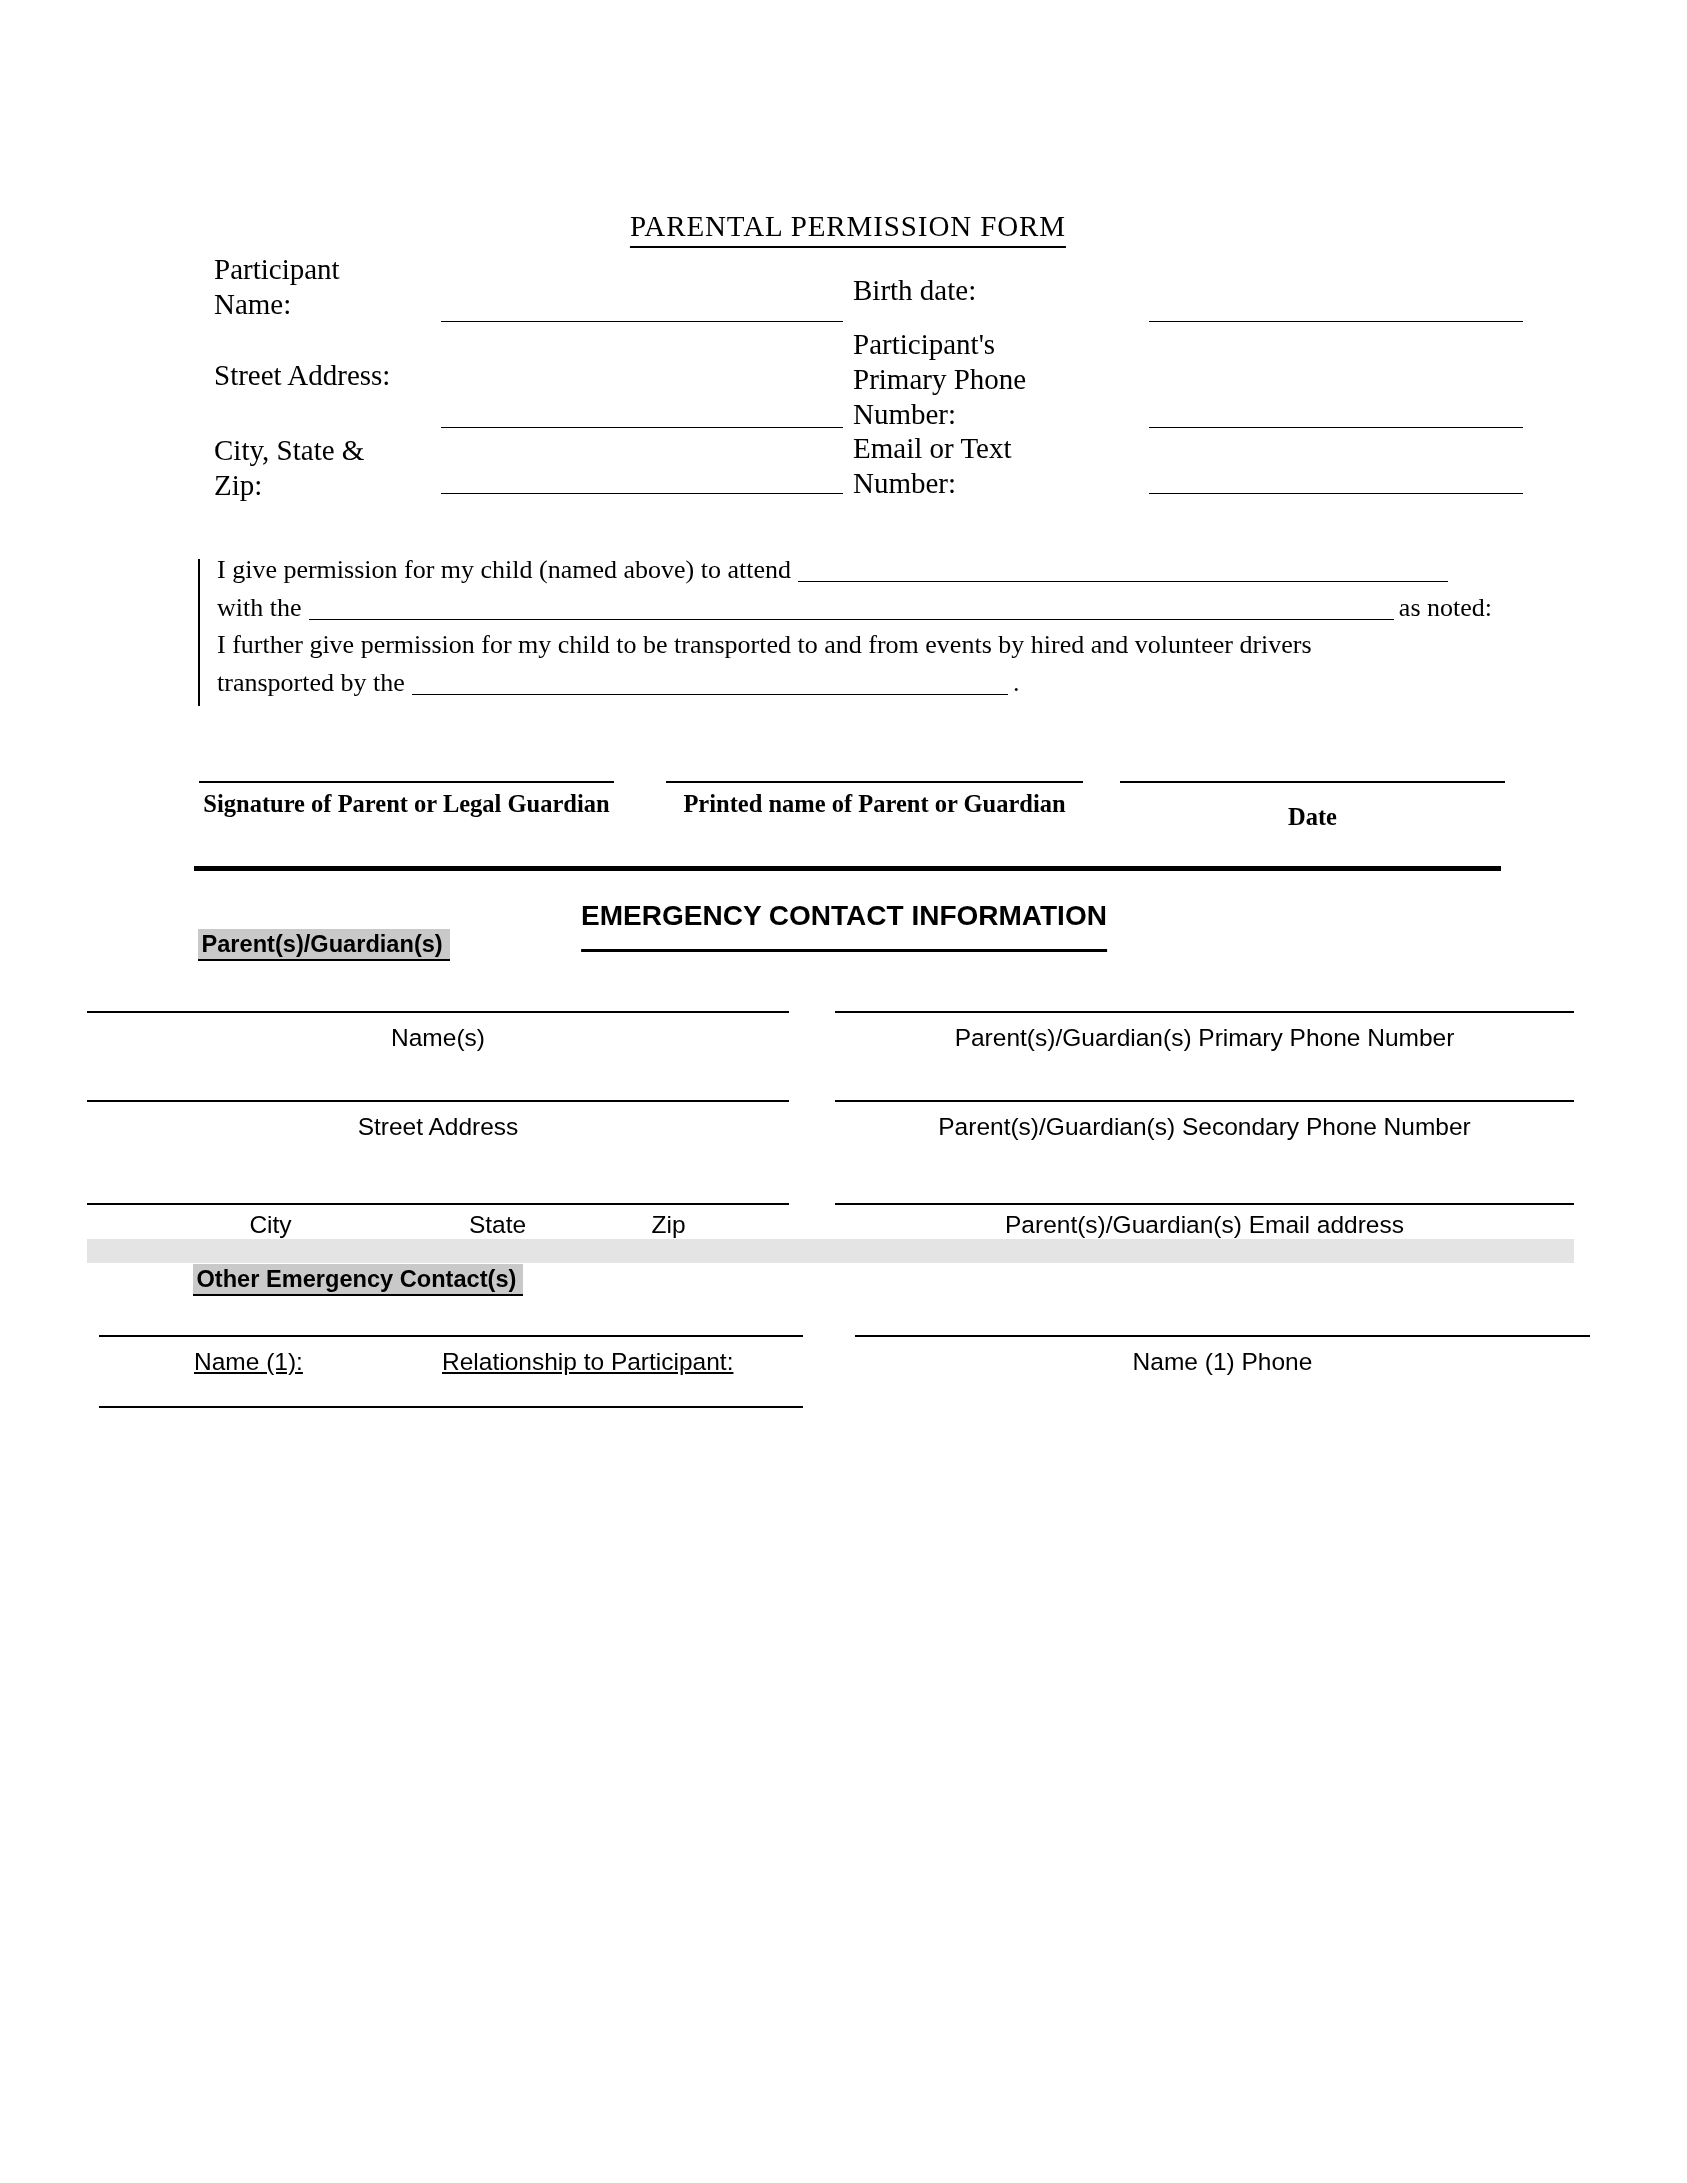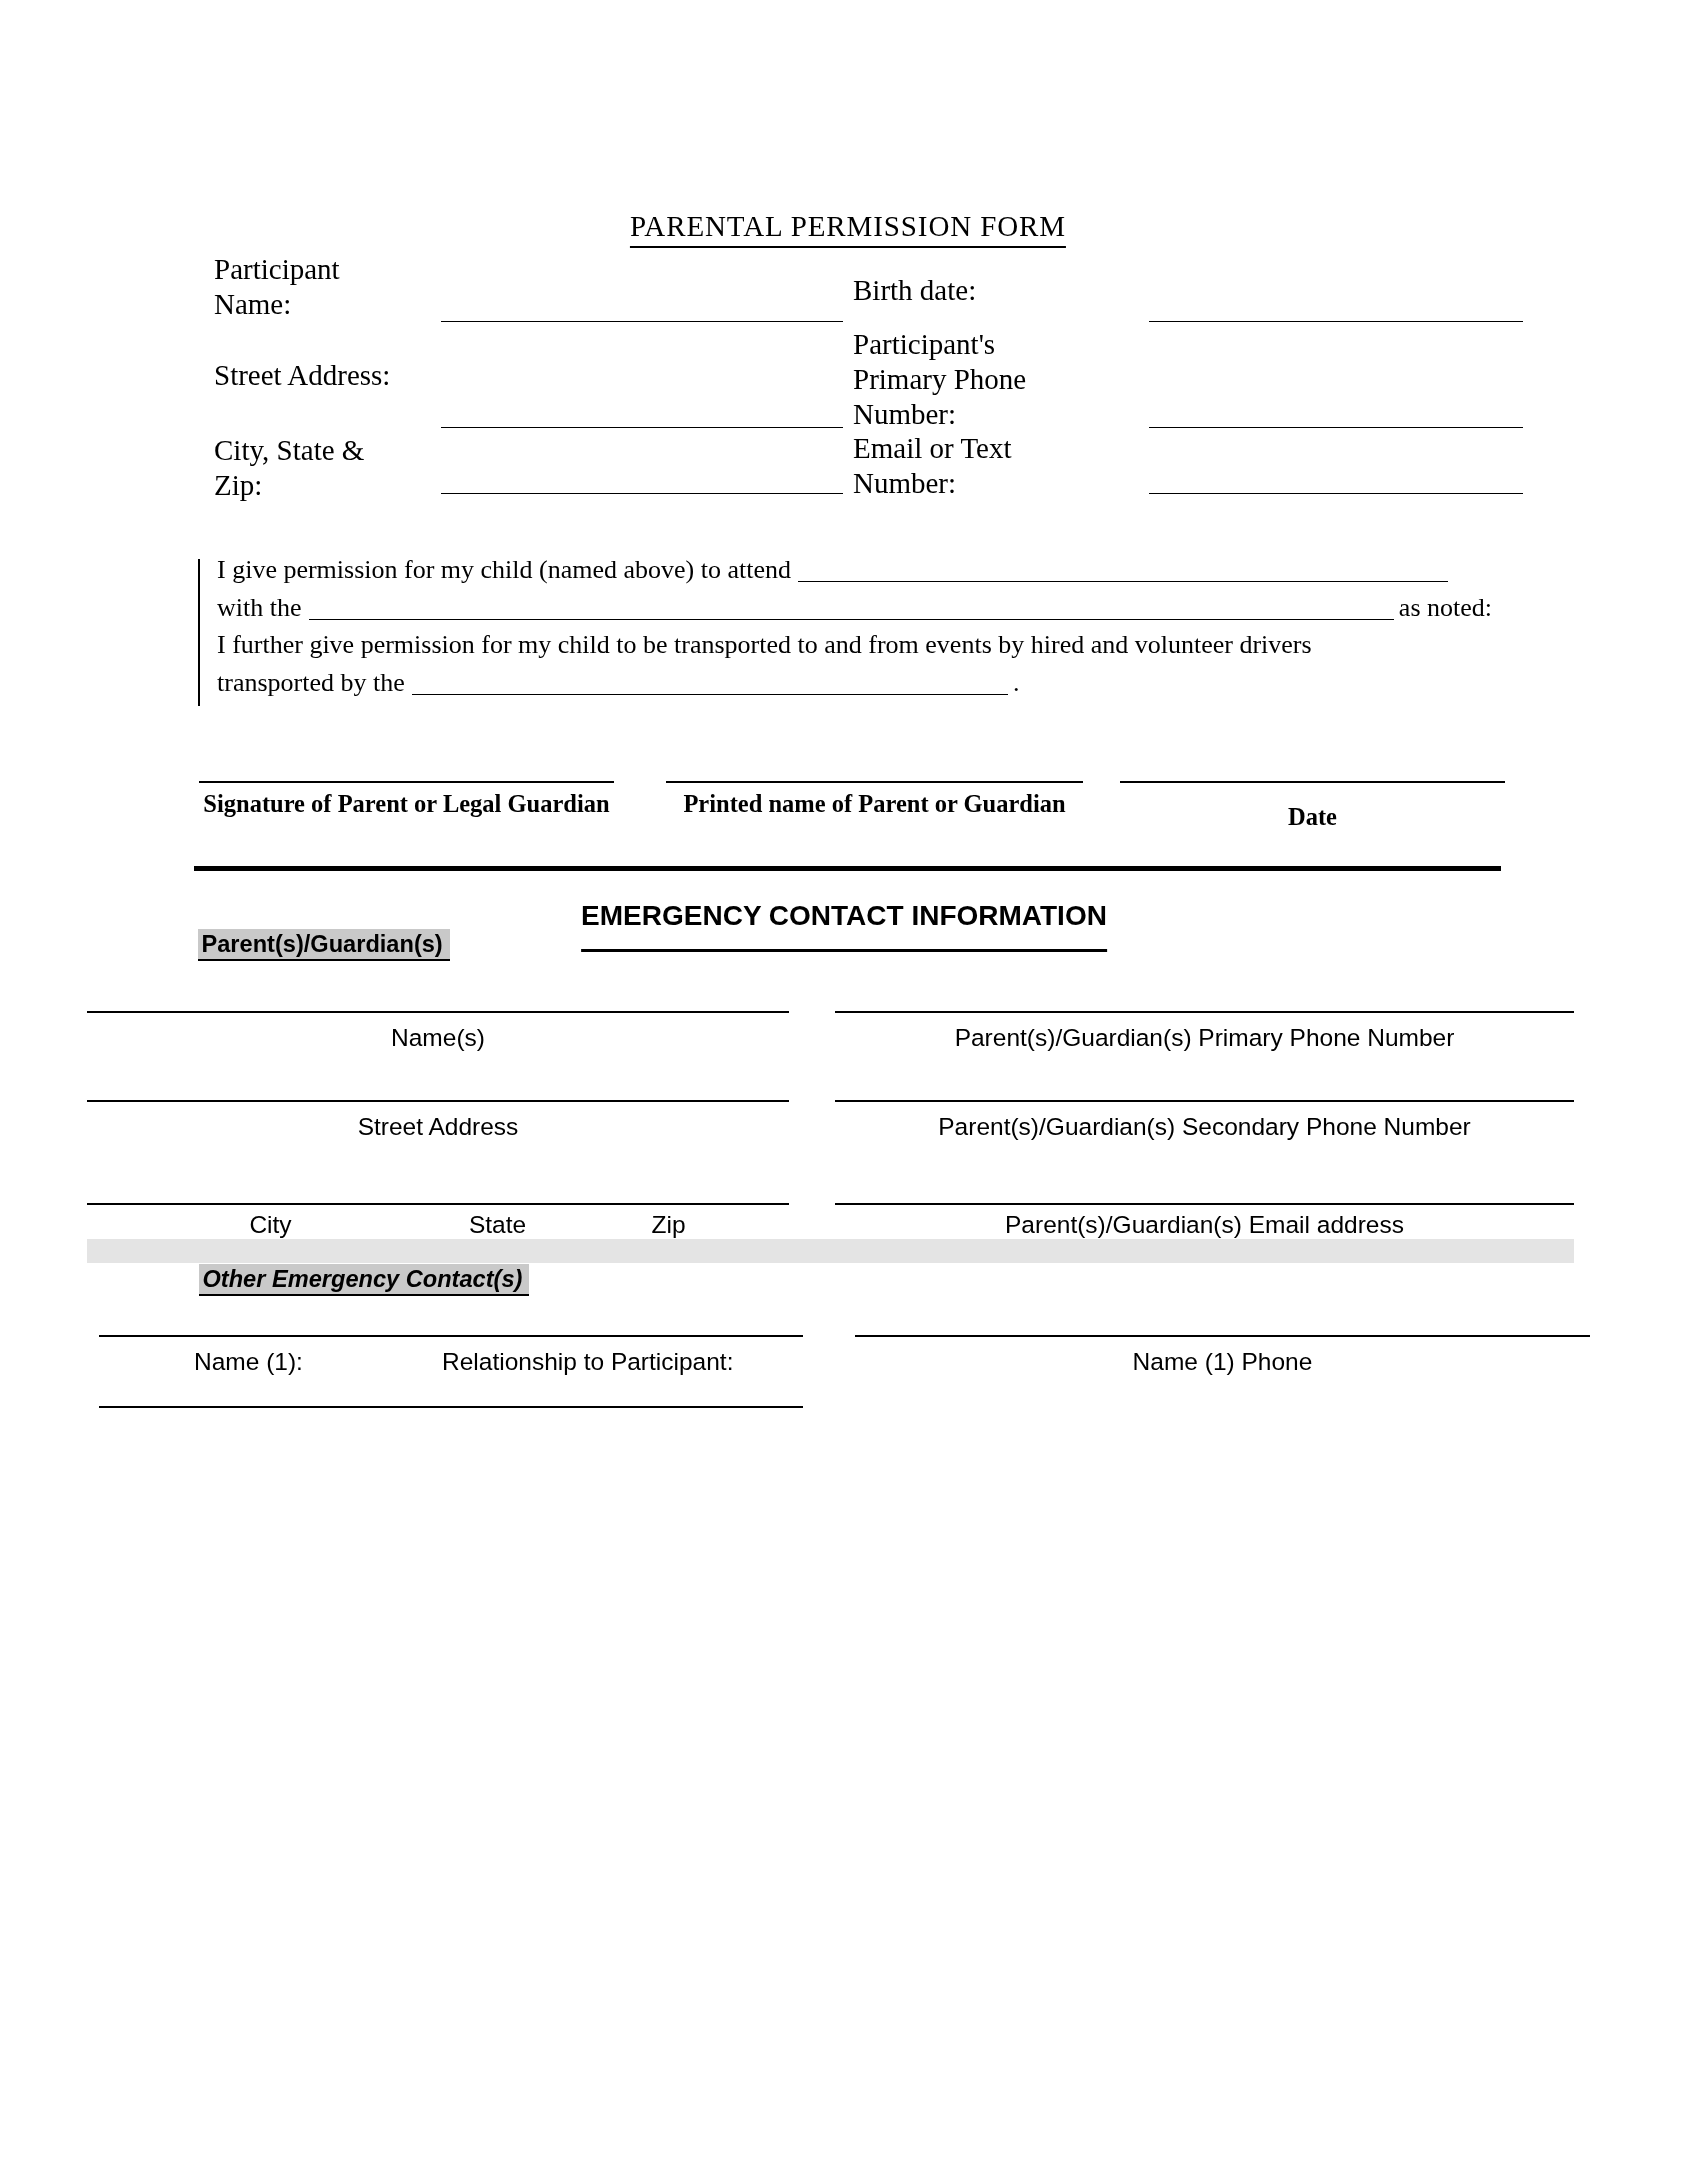--- a/index.html
+++ b/index.html
@@ -70,21 +70,21 @@
     padding:1.7px 7px 0.9px 3.5px;
     white-space:nowrap;
     display:inline-block;
   }
   .row-lbl{
     font-family:"Liberation Sans", sans-serif;
     font-size:24.5px;
     text-align:center;
     white-space:nowrap;
   }
-  .row-lbl.left-align{text-align:right;}
+  .row-lbl.left-align{text-align:right;text-decoration:underline;}
   .band{background:#e4e4e4;}
 </style>
 </head>
 <body>
 
 <div class="page">
 
   <div class="abs title" style="left:848px;top:210px;">PARENTAL PERMISSION FORM</div>
 
   <div class="abs lbl" style="left:214px;top:252px;width:218px;">Participant
@@ -157,21 +157,21 @@
 
   <div class="abs rule" style="left:87px;top:1203px;width:702px;"></div>
   <div class="abs rule" style="left:835px;top:1203px;width:739px;"></div>
   <div class="abs row-lbl" style="left:218px;top:1211px;width:105px;">City</div>
   <div class="abs row-lbl" style="left:445px;top:1211px;width:105px;">State</div>
   <div class="abs row-lbl" style="left:616px;top:1211px;width:105px;">Zip</div>
   <div class="abs row-lbl" style="left:835px;top:1211px;width:739px;">Parent(s)/Guardian(s) Email address</div>
 
   <div class="abs band" style="left:87px;top:1239px;width:1487px;height:23.6px;"></div>
 
-  <div class="abs hl-label" style="left:199px;top:1264px;font-style:italic;">Other Emergency Contact(s)</div>
+  <div class="abs hl-label" style="left:193px;top:1264px;">Other Emergency Contact(s)</div>
 
   <div class="abs rule" style="left:99px;top:1335px;width:704px;"></div>
   <div class="abs rule" style="left:855px;top:1335px;width:735px;"></div>
   <div class="abs row-lbl left-align" style="left:194px;top:1348px;">Name (1):</div>
   <div class="abs row-lbl left-align" style="left:442px;top:1348px;">Relationship to Participant:</div>
   <div class="abs row-lbl" style="left:855px;top:1348px;width:735px;">Name (1) Phone</div>
 
   <div class="abs rule" style="left:99px;top:1406px;width:704px;"></div>
 
 </div>

